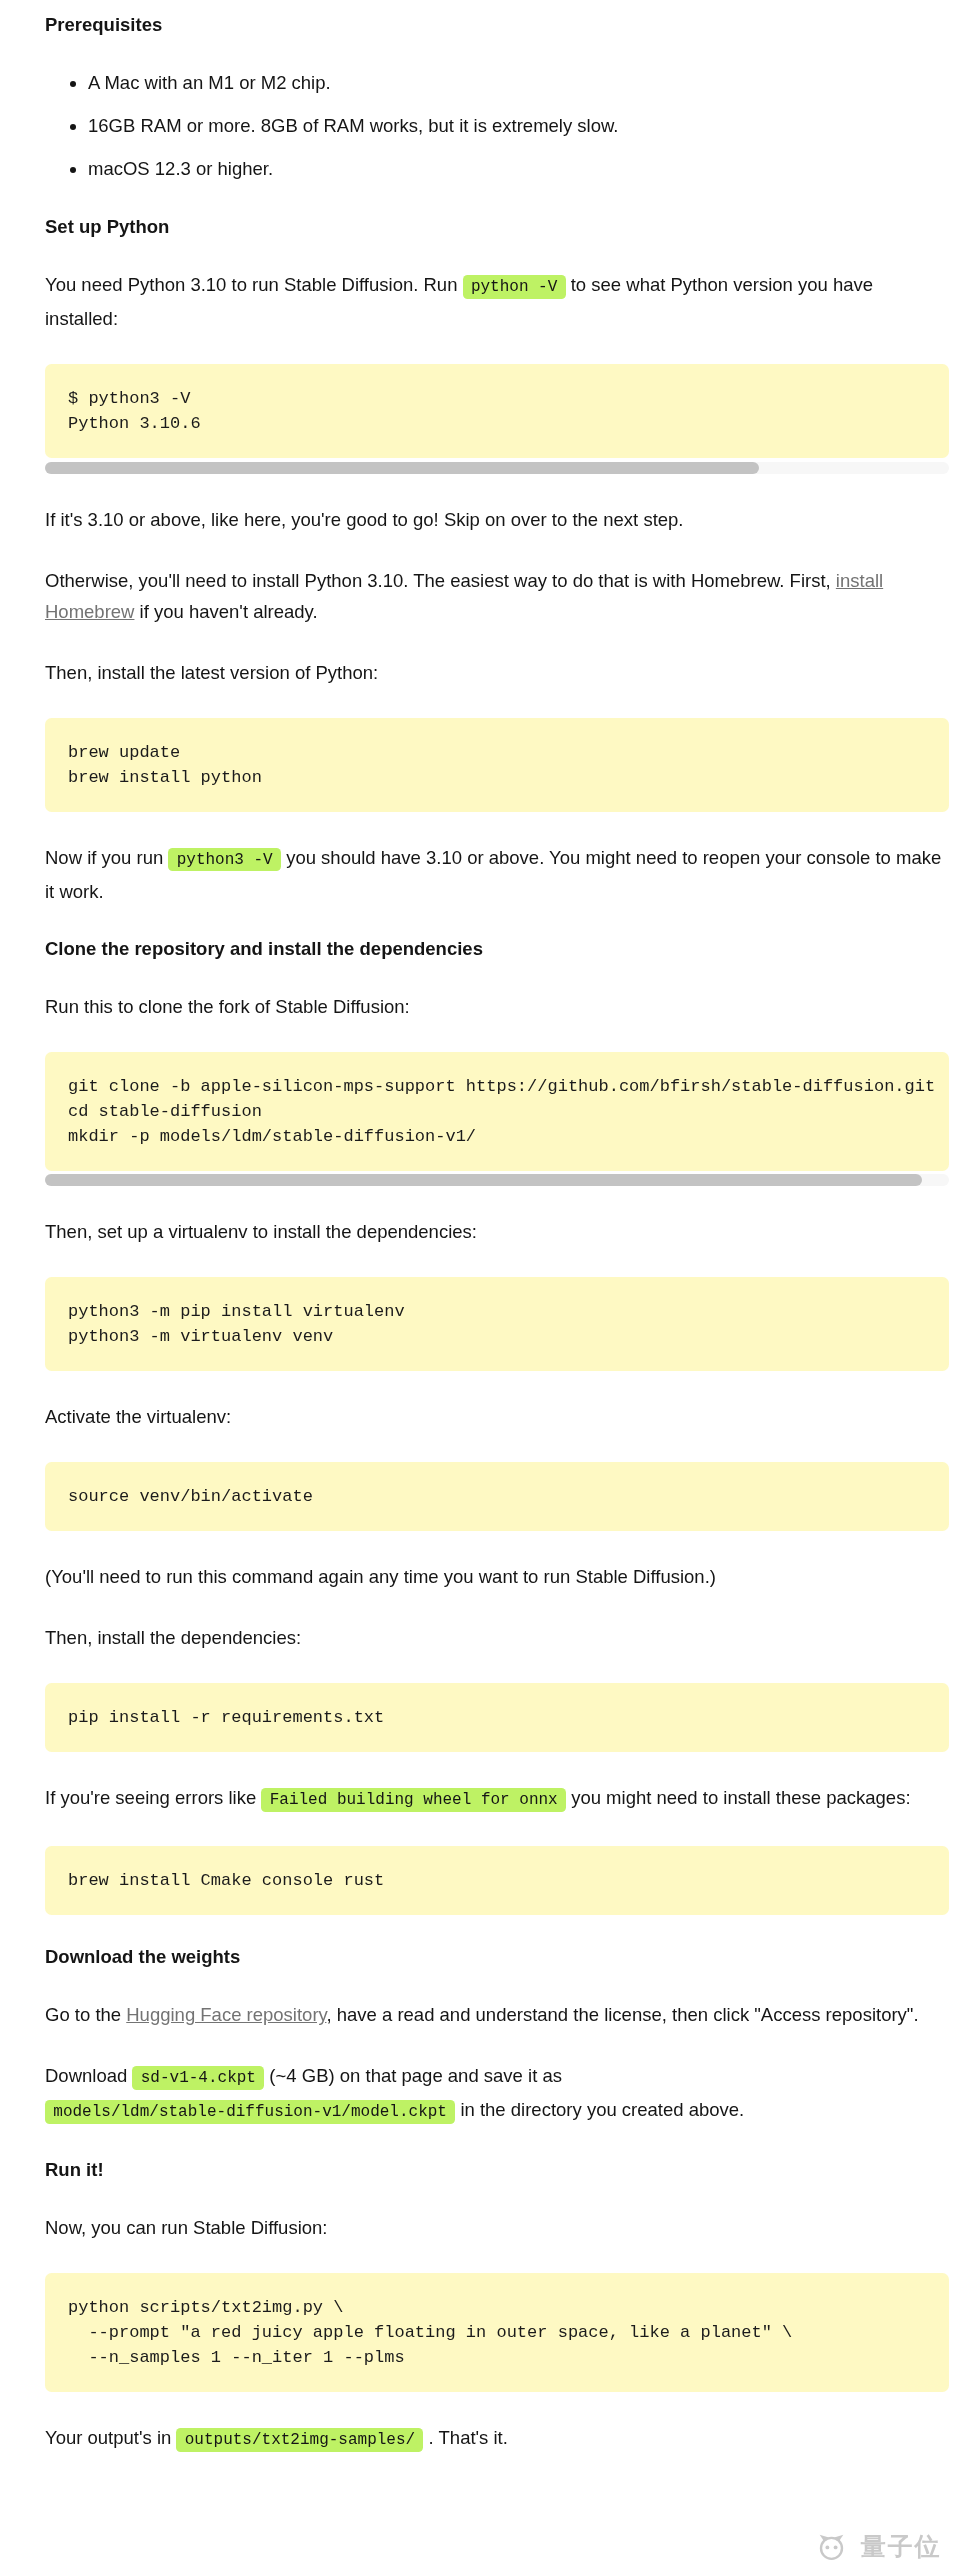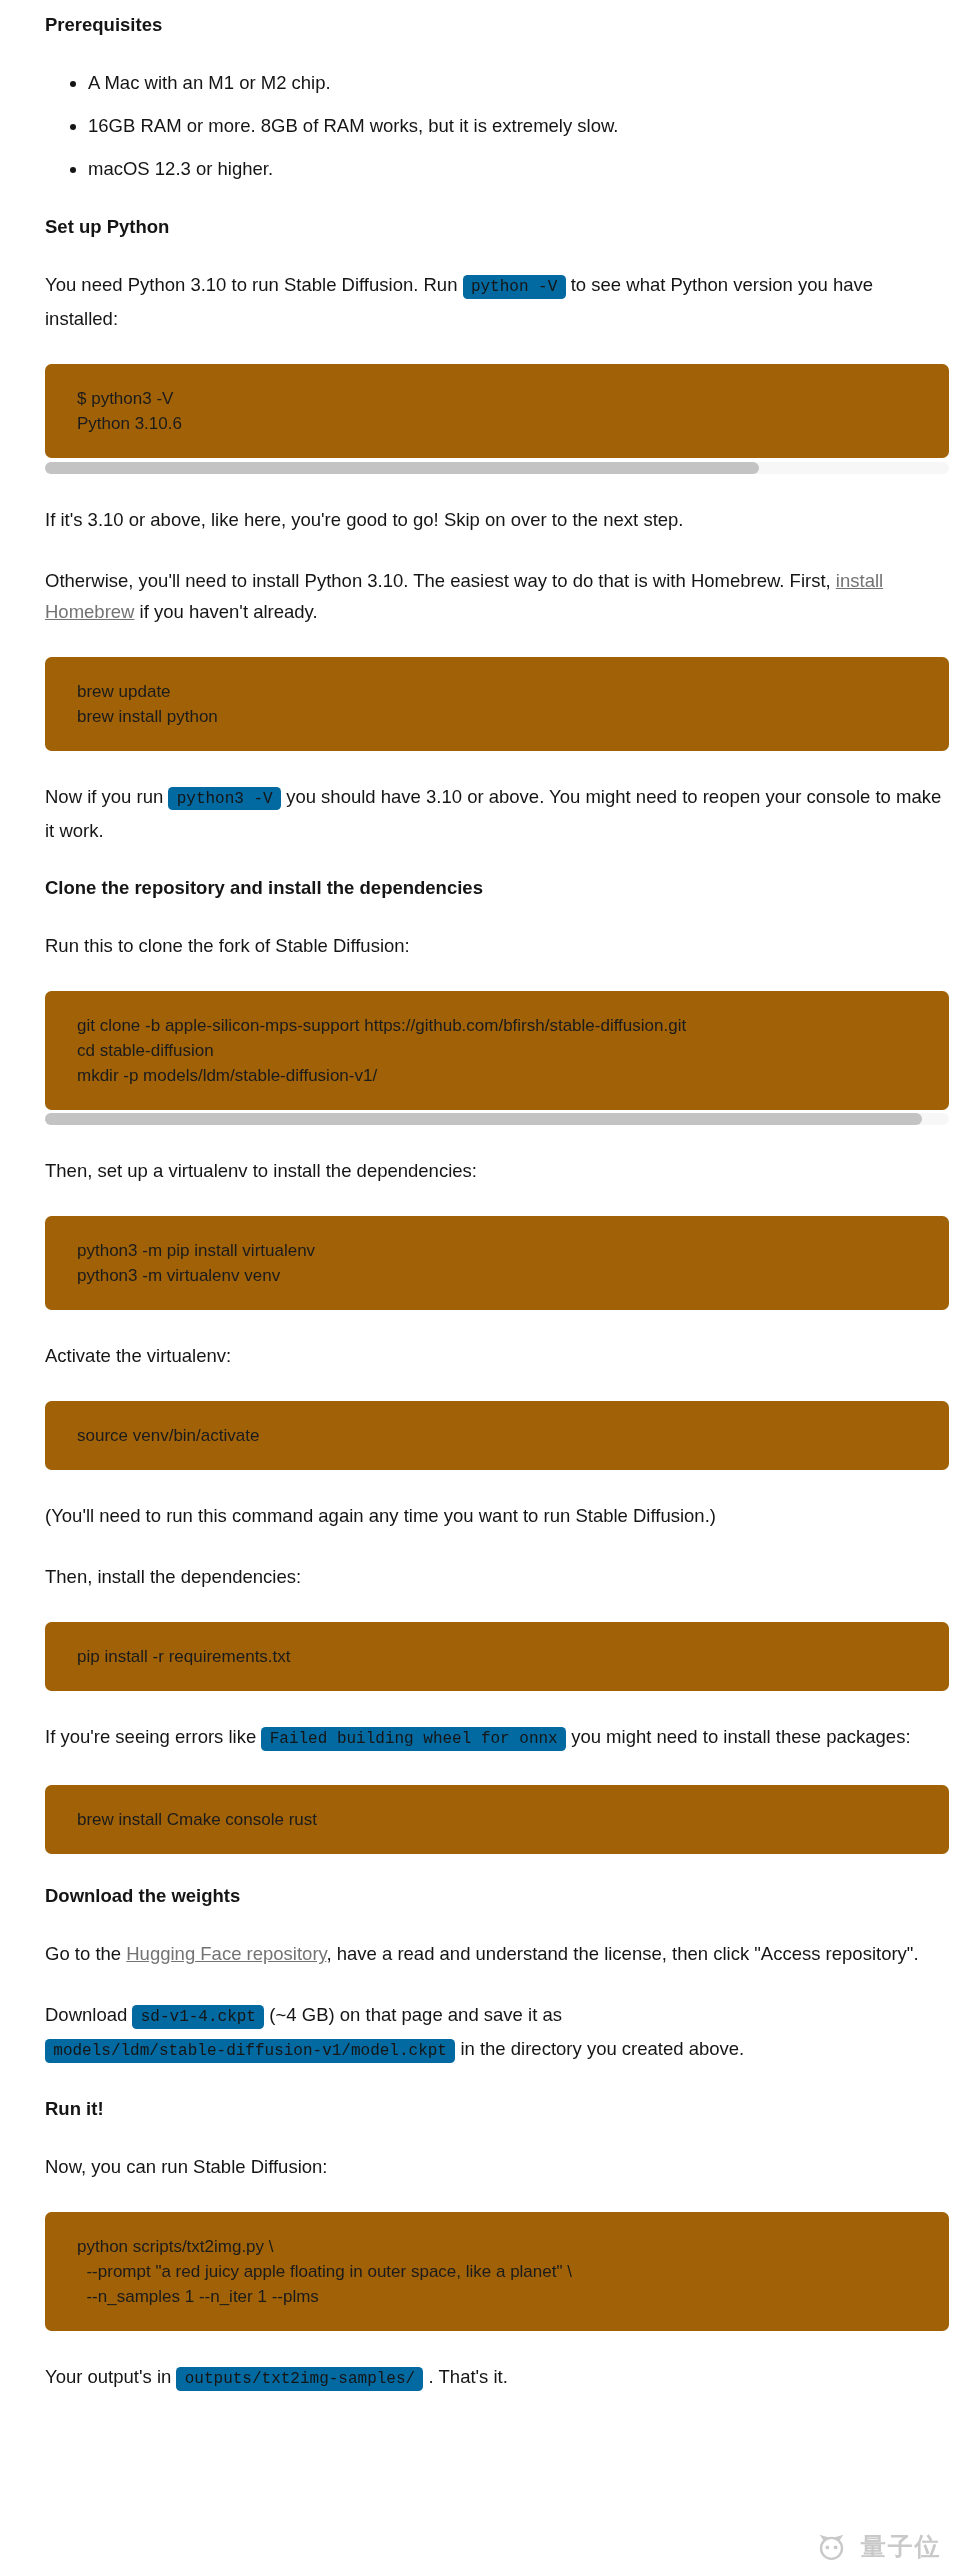--- a/index.html
+++ b/index.html
@@ -26,43 +26,43 @@
   }
   .heading:first-child { margin-top: 1.9px; }
   .para { margin: 0 0 30px 0; }
   .bullet-list {
     margin: 0 0 31px 0;
     padding-left: 43px;
   }
   .bullet-list li { margin-bottom: 12px; }
   .code-wrap { margin: 0 0 30px 0; }
   pre.code-block {
-    background: #a16207;
+    background: #fef9c3;
     border-radius: 6.5px;
-    padding: 22px 32px;
-    font-family: Liberation Sans, sans-serif;
+    padding: 22px 23px;
+    font-family: Liberation Mono, monospace;
     font-size: 17px;
     line-height: 25px;
     white-space: pre;
     overflow: hidden;
     color: #1b1b1b;
   }
   .hscroll-track {
     height: 12px;
     background: #f7f7f7;
     border-radius: 6.5px;
     margin-top: 3.7px;
   }
   .hscroll-thumb {
     height: 12px;
     background: #c3c3c3;
     border-radius: 6.5px;
   }
   code.inline-code {
-    background: #0369a1;
+    background: #bef264;
     border-radius: 4.6px;
     padding: 2.8px 8.3px;
     font-family: "Liberation Mono", "DejaVu Sans Mono", monospace;
     font-size: 16px;
     white-space: nowrap;
   }
   a.inline-link {
     color: #737373;
     text-decoration: underline;
     cursor: pointer;
@@ -96,20 +96,21 @@
     <p class="para"><span>You need Python 3.10 to run Stable Diffusion. Run </span><code class="inline-code">python -V</code><span> to see what Python version you have installed:</span></p>
     <div class="code-wrap">
       <pre class="code-block">$ python3 -V
 Python 3.10.6</pre>
       <div class="hscroll-track">
         <div class="hscroll-thumb" style="width: 79%;"></div>
       </div>
     </div>
     <p class="para"><span>If it's 3.10 or above, like here, you're good to go! Skip on over to the next step.</span></p>
     <p class="para"><span>Otherwise, you'll need to install Python 3.10. The easiest way to do that is with Homebrew. First, </span><a class="inline-link">install Homebrew</a><span> if you haven't already.</span></p>
+    <p class="para"><span>Then, install the latest version of Python:</span></p>
     <div class="code-wrap">
       <pre class="code-block">brew update
 brew install python</pre>
     </div>
     <p class="para"><span>Now if you run </span><code class="inline-code">python3 -V</code><span> you should have 3.10 or above. You might need to reopen your console to make it work.</span></p>
     <h3 class="heading">Clone the repository and install the dependencies</h3>
     <p class="para"><span>Run this to clone the fork of Stable Diffusion:</span></p>
     <div class="code-wrap">
       <pre class="code-block">git clone -b apple-silicon-mps-support https://github.com/bfirsh/stable-diffusion.git
 cd stable-diffusion

